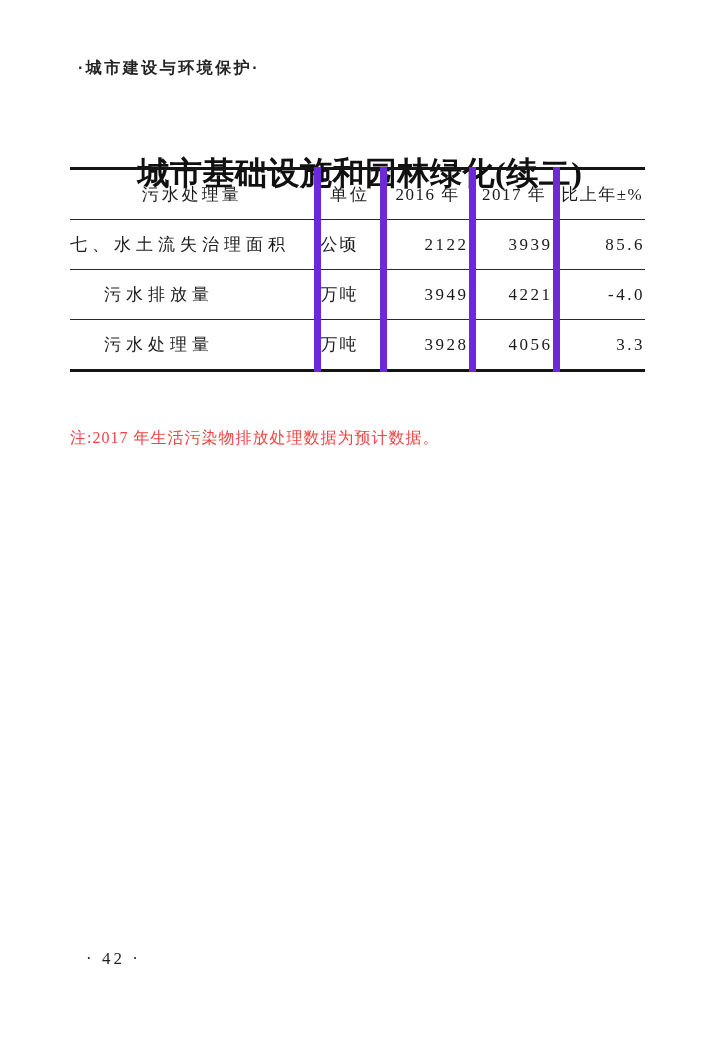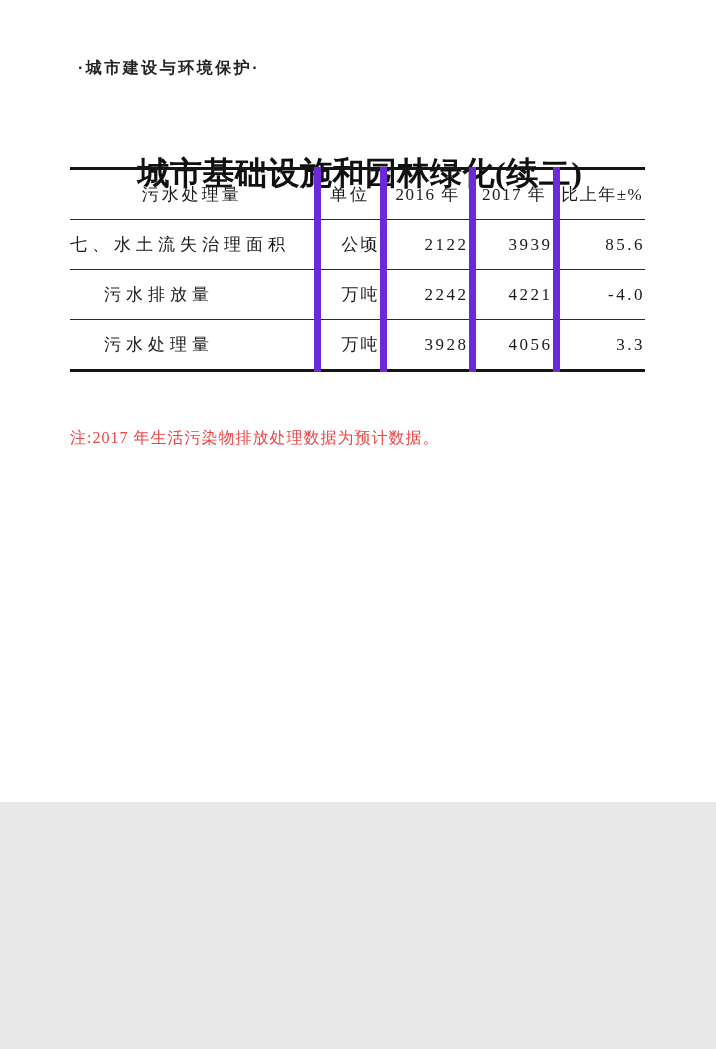--- a/index.html
+++ b/index.html
@@ -1,19 +1,19 @@
 <!DOCTYPE html>
 <html><head>
 <meta charset="utf-8">
 <style>
   html, body { margin: 0; padding: 0; background: #e8e8e8; }
   .page {
     position: relative;
     width: 716px;
-    height: 802px;
+    height: 1049px;
     margin: 0 auto;
     background: #ffffff;
     overflow: hidden;
     color: #1a1a1a;
     font-family: "Liberation Serif", "DejaVu Serif", serif;
   }
   .running-head {
     position: absolute;
     left: 78px;
     top: 58px;
@@ -56,21 +56,21 @@
     vertical-align: middle;
     overflow: hidden;
     white-space: nowrap;
   }
   .stats-table tr:not(:last-child) td { border-bottom: 1px solid #2a2a2a; }
   .stats-table td + td { border-left: 7px solid #6d28d9; }
   .c-h   { text-align: center; letter-spacing: 3px; }
   .c-h-num { text-align: center; letter-spacing: 1.5px; }
   .c-ind { text-align: left; padding-left: 5px; letter-spacing: 5px; }
   .c-ind.indent { padding-left: 34px; }
-  .c-unit { text-align: right; letter-spacing: 2px; }
+  .c-unit { text-align: left; letter-spacing: 2px; }
   .c-num { text-align: right; padding-right: 12px; letter-spacing: 2.5px; }
   .footnote {
     position: absolute;
     left: 70px;
     top: 428px;
     font-size: 16px;
     letter-spacing: 1px;
     color: #ef4444;
     white-space: nowrap;
   }
@@ -111,21 +111,21 @@
     <tr>
       <td class="c-ind">七、水土流失治理面积</td>
       <td class="c-unit">公顷</td>
       <td class="c-num">2122</td>
       <td class="c-num">3939</td>
       <td class="c-num">85.6</td>
     </tr>
     <tr>
       <td class="c-ind indent">污水排放量</td>
       <td class="c-unit">万吨</td>
-      <td class="c-num">2242</td>
+      <td class="c-num">3949</td>
       <td class="c-num">4221</td>
       <td class="c-num">-4.0</td>
     </tr>
     <tr>
       <td class="c-ind indent">污水处理量</td>
       <td class="c-unit">万吨</td>
       <td class="c-num">3928</td>
       <td class="c-num">4056</td>
       <td class="c-num">3.3</td>
     </tr>

